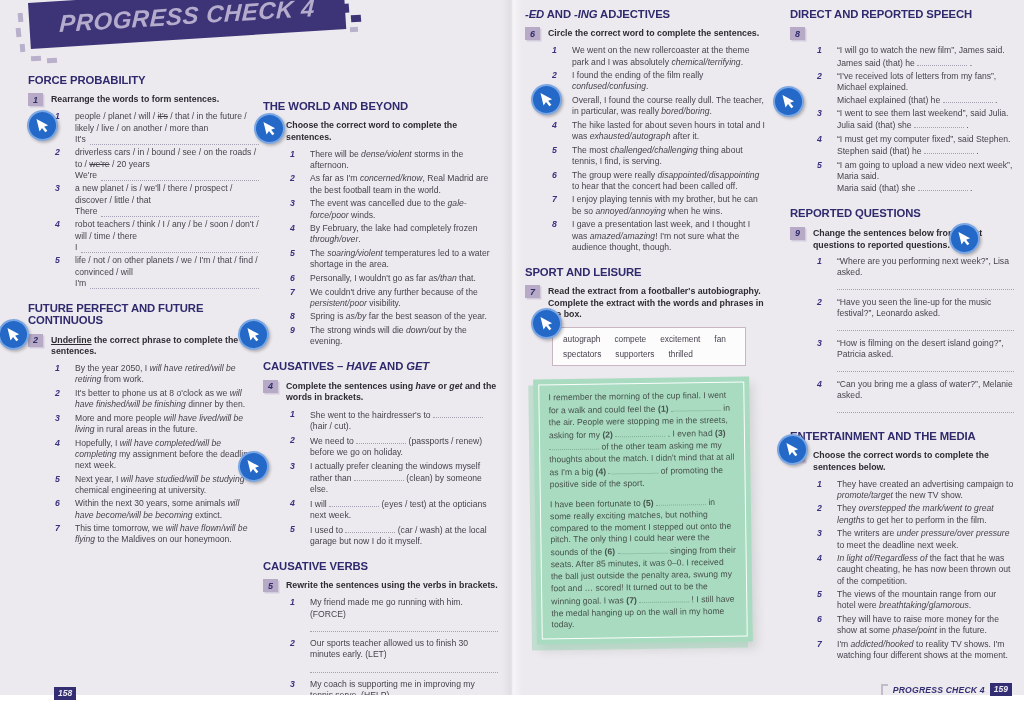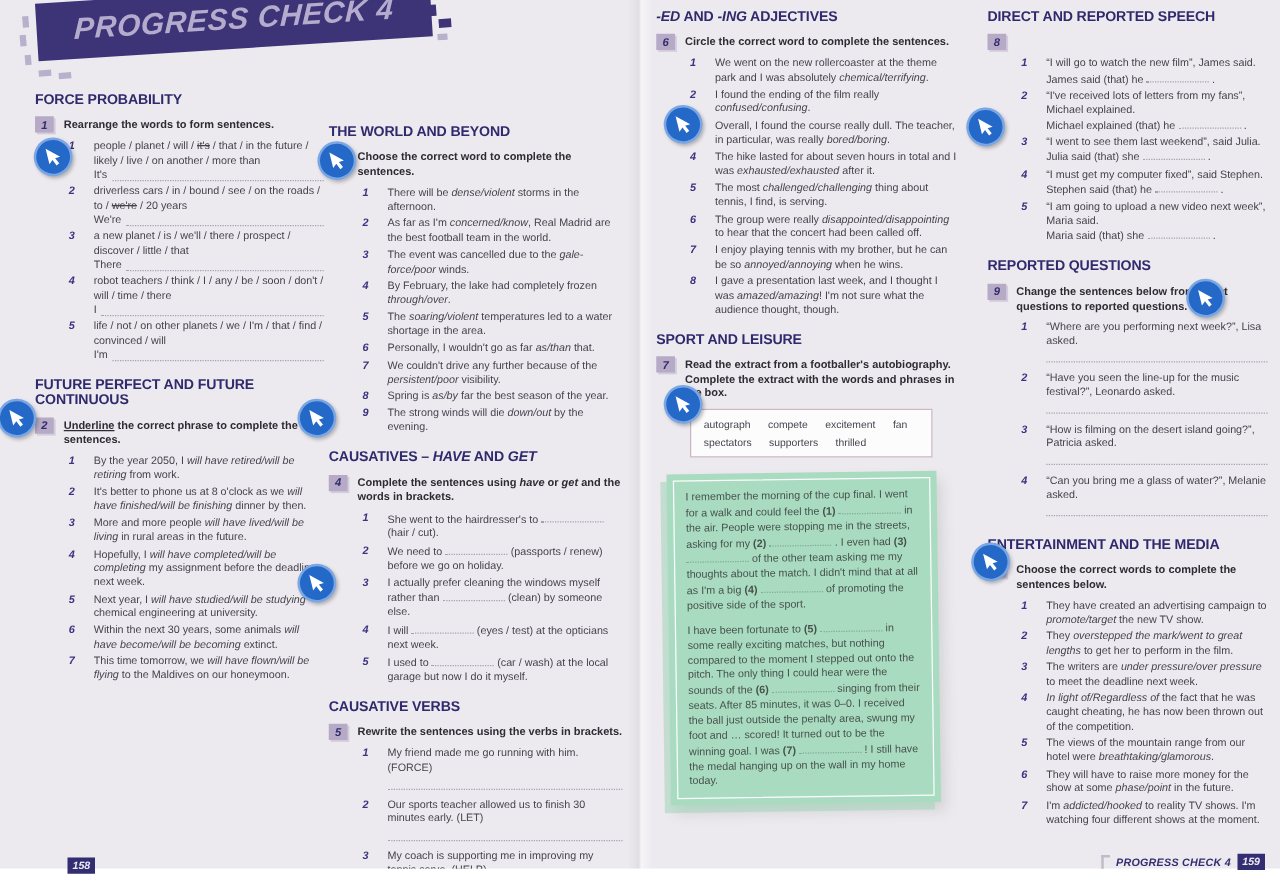--- a/index.html
+++ b/index.html
@@ -348,21 +348,21 @@
           </div>
           <div class="item">
             <span class="item-num">3</span>
             <div class="item-body">
               <div class="line">Overall, I found the course really dull. The teacher, in particular, was really <i>bored/boring</i>.</div>
             </div>
           </div>
           <div class="item">
             <span class="item-num">4</span>
             <div class="item-body">
-              <div class="line">The hike lasted for about seven hours in total and I was <i>exhausted/exhausted</i> after it.</div>
+              <div class="line">The hike lasted for about seven hours in total and I was <i>exhausted/autograph</i> after it.</div>
             </div>
           </div>
           <div class="item">
             <span class="item-num">5</span>
             <div class="item-body">
               <div class="line">The most <i>challenged/challenging</i> thing about tennis, I find, is serving.</div>
             </div>
           </div>
           <div class="item">
             <span class="item-num">6</span>

